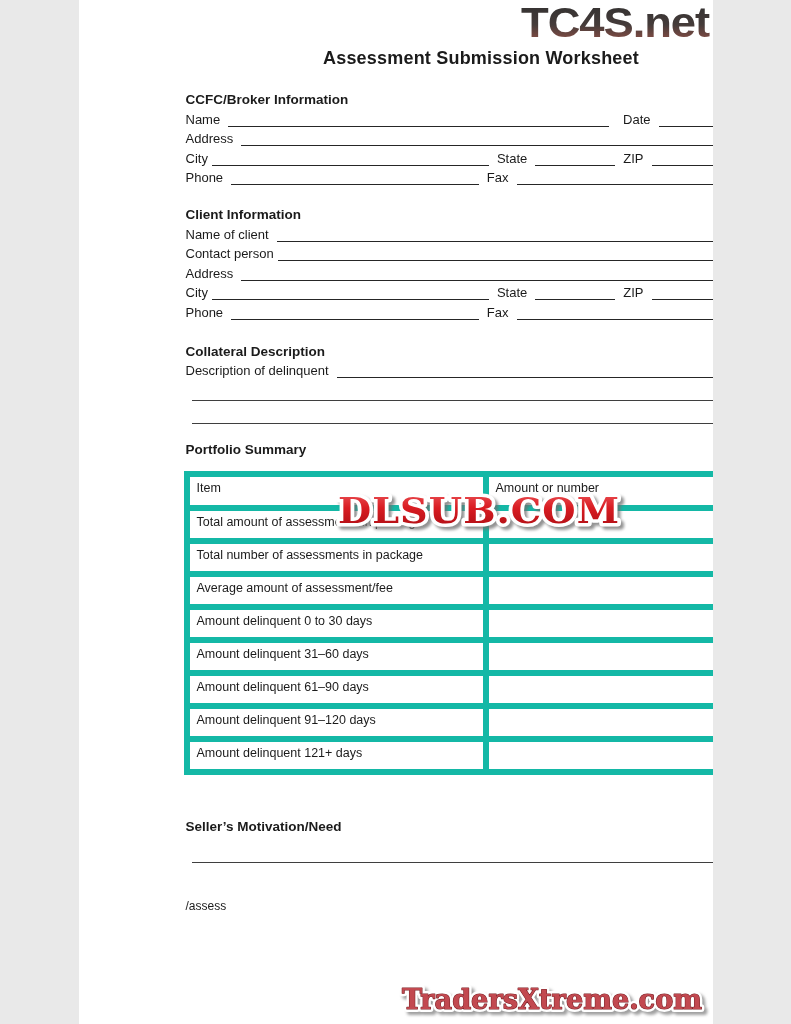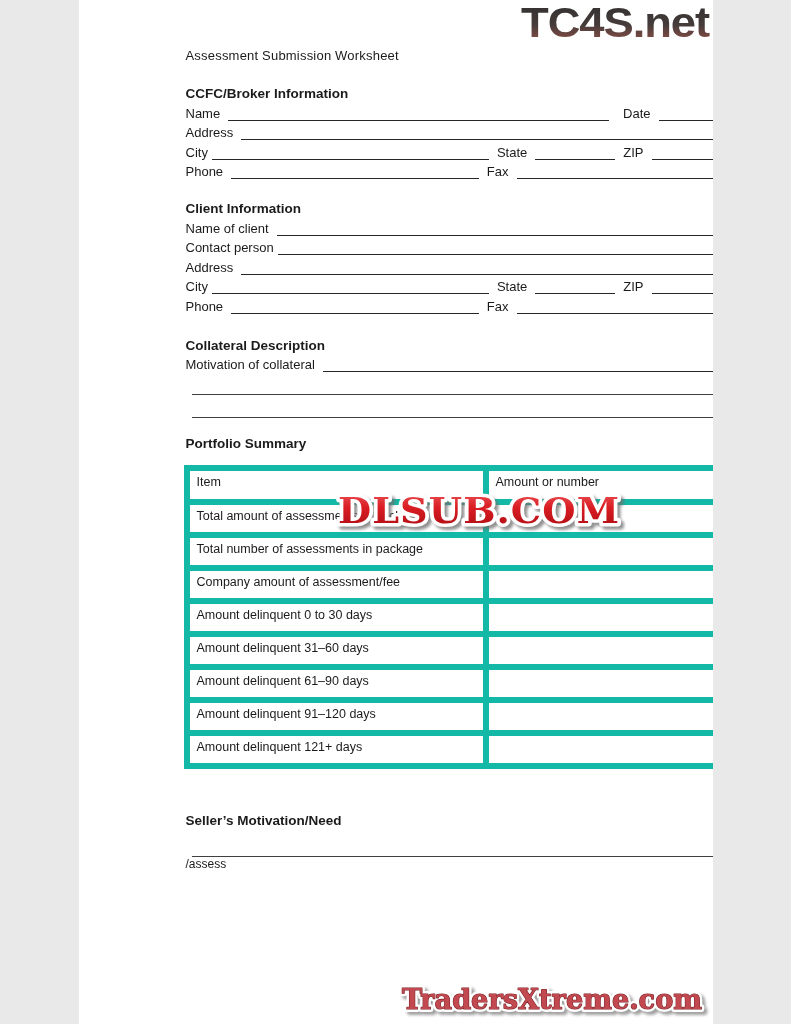--- a/index.html
+++ b/index.html
@@ -4,22 +4,22 @@
 <style>
   html,body { margin:0; padding:0; background:#e9e9e9; }
   .page {
     position:relative; width:634px; height:1024px; background:#ffffff;
     margin:0 auto; overflow:hidden;
     font-family:"Liberation Sans", sans-serif; color:#1b1b1b;
   }
   .content { position:absolute; left:107px; top:0; width:591px; }
 
   .doc-title {
-    margin-top:48px; text-align:left;
-    font-size:13px; font-weight:normal; letter-spacing:.2px;
+    margin-top:48px; text-align:center;
+    font-size:18px; font-weight:bold; letter-spacing:.2px;
   }
   .section-heading { font-size:13.5px; font-weight:bold; white-space:nowrap; }
   .h-broker   { margin-top:23px; }
   .h-client   { margin-top:22px; }
   .h-collat   { margin-top:24px; }
   .h-port     { margin-top:18px; }
   .h-seller   { margin-top:44px; }
 
   .field-row {
     display:flex; align-items:flex-end;
@@ -52,21 +52,21 @@
     border:6px solid #14b8a6;
     font-size:12.5px; vertical-align:top;
     padding:4px 4px 0 7px; height:23px;
   }
   table.portfolio tr.hdr td { height:24px; }
   td.col-item  { width:282px; }
   td.col-val   {}
   td.hdr-val   { text-align:left; }
 
   .footer-note {
-    font-size:12px;
+    margin-top:36px; font-size:12px;
   }
 
   .wm { position:absolute; pointer-events:none; }
   .wm-tc4s  { top:0;   right:0;    width:200px; height:46px; }
   .wm-dlsub { top:485px; left:250px; width:300px; height:50px;
               filter:drop-shadow(3px 3px 1.5px rgba(110,110,110,.75)); }
   .wm-tx    { top:978px; right:3px; width:316px; height:44px;
               filter:drop-shadow(3px 3px 1.5px rgba(120,120,120,.7)); }
 
   .wm-tc4s text {
@@ -166,21 +166,21 @@
     <div class="field-row">
       <span class="lbl">Phone</span>
       <span class="line"></span>
       <span class="lbl gap8">Fax</span>
       <span class="line fixed" style="width:260px"></span>
     </div>
 
     <div class="section-heading h-collat">Collateral Description</div>
 
     <div class="field-row">
-      <span class="lbl">Motivation of collateral</span>
+      <span class="lbl">Description of delinquent</span>
       <span class="line"></span>
     </div>
 
     <div class="field-row fullline-row">
       <span class="fullline"></span>
     </div>
     <div class="field-row fullline-row">
       <span class="fullline"></span>
     </div>
 
@@ -194,21 +194,21 @@
         </tr>
         <tr>
           <td class="col-item">Total amount of assessments in package</td>
           <td class="col-val"></td>
         </tr>
         <tr>
           <td class="col-item">Total number of assessments in package</td>
           <td class="col-val"></td>
         </tr>
         <tr>
-          <td class="col-item">Company amount of assessment/fee</td>
+          <td class="col-item">Average amount of assessment/fee</td>
           <td class="col-val"></td>
         </tr>
         <tr>
           <td class="col-item">Amount delinquent 0 to 30 days</td>
           <td class="col-val"></td>
         </tr>
         <tr>
           <td class="col-item">Amount delinquent 31–60 days</td>
           <td class="col-val"></td>
         </tr>

